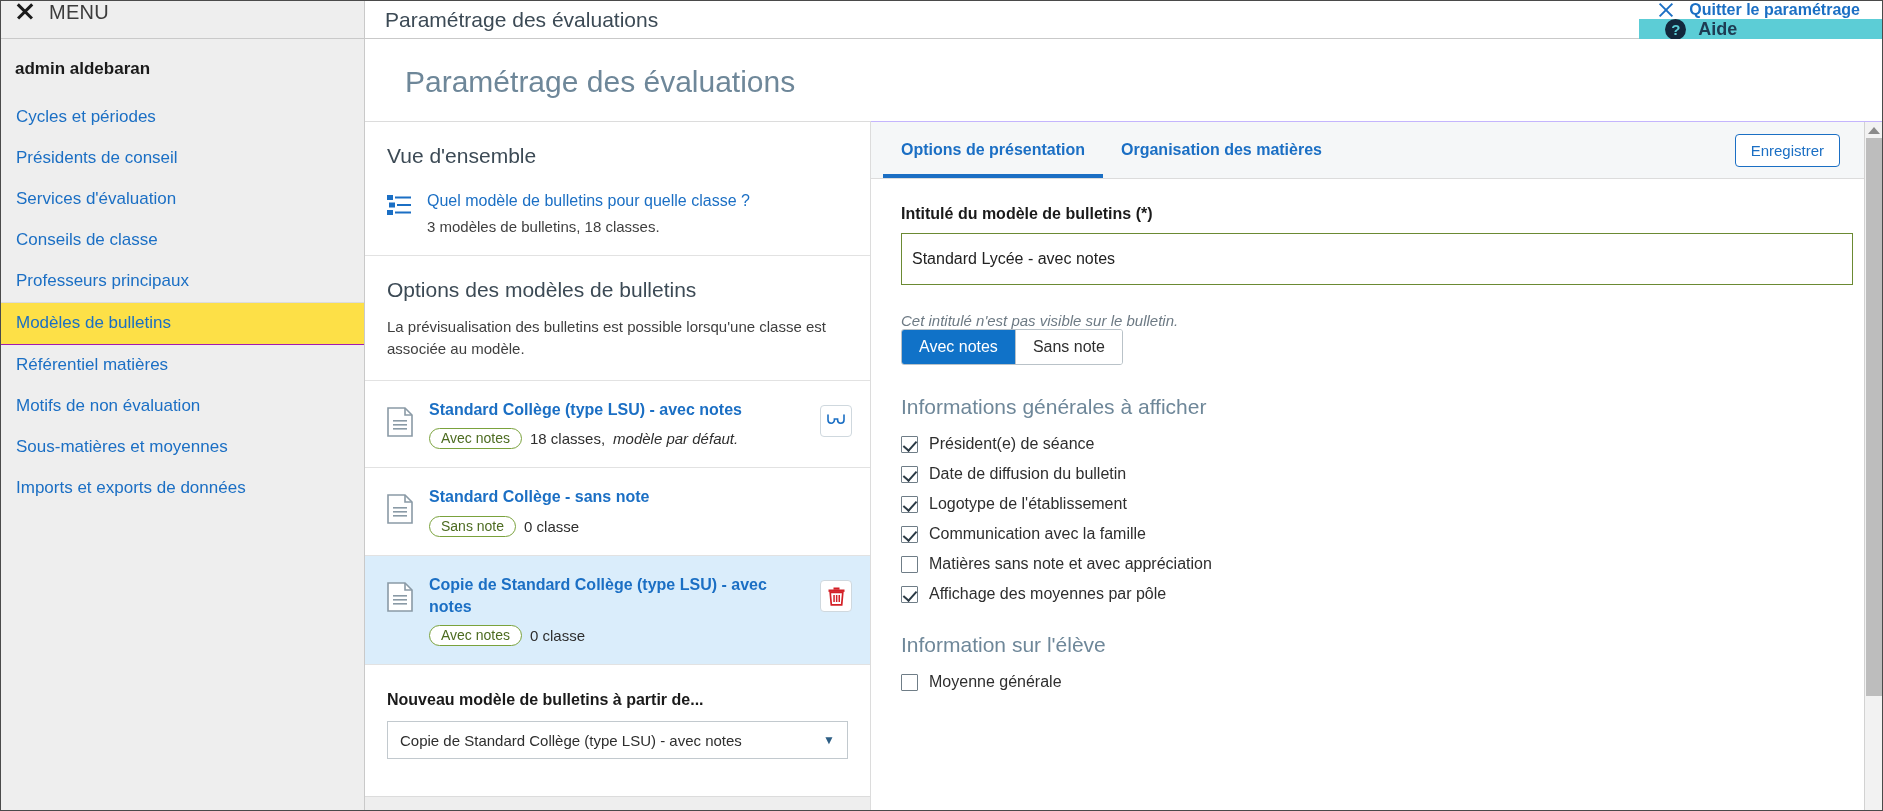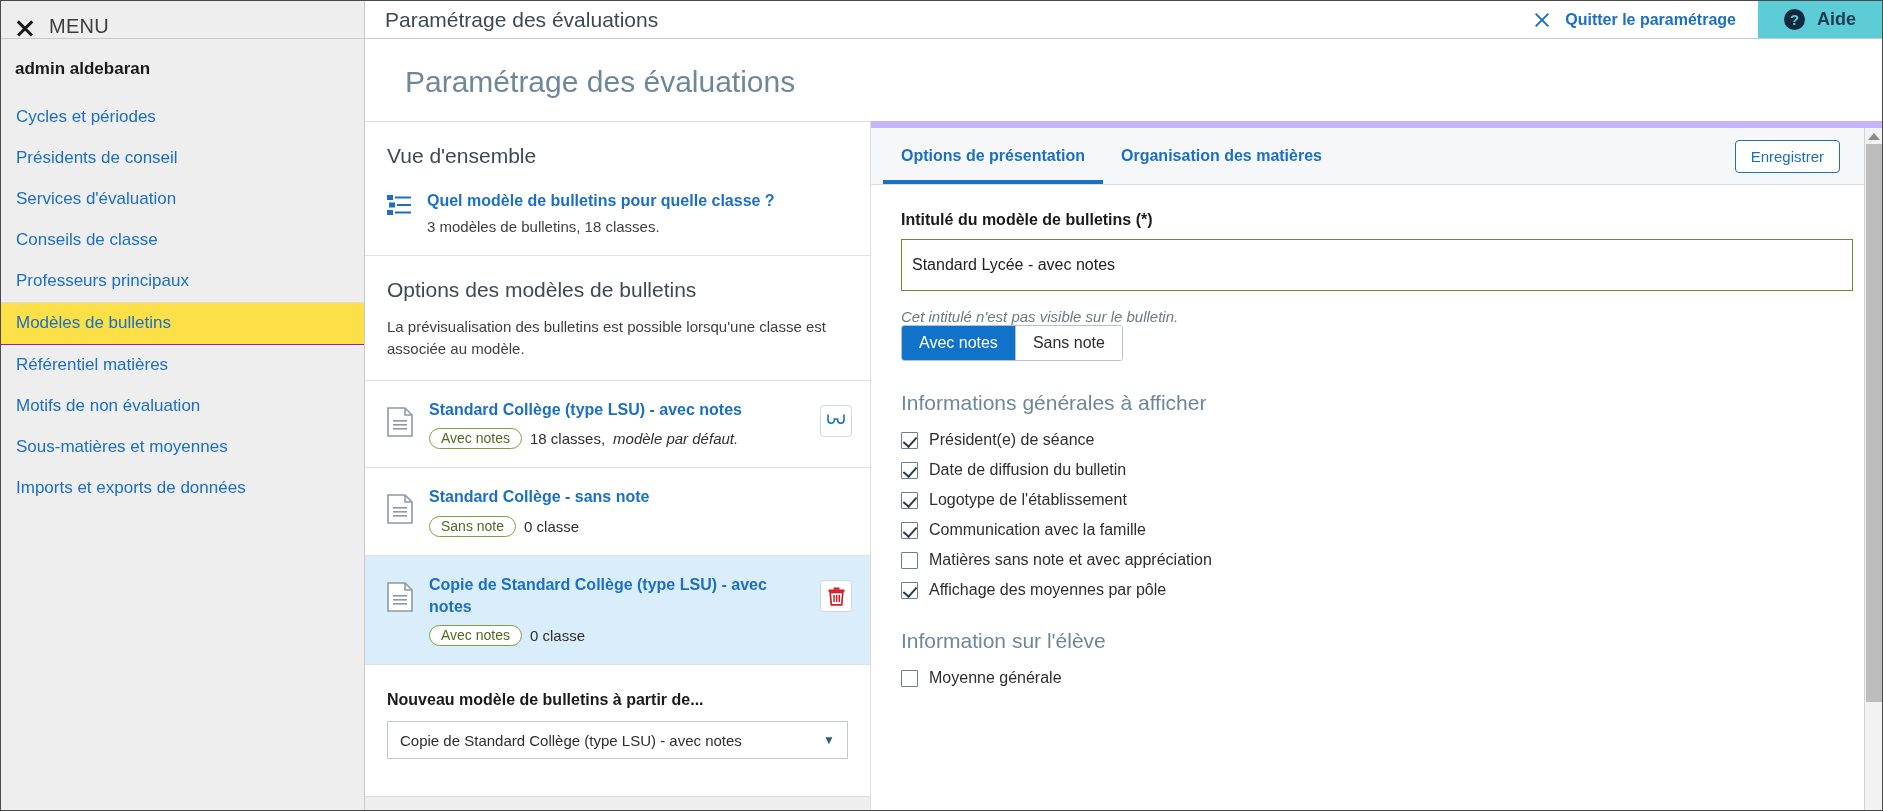--- a/index.html
+++ b/index.html
@@ -19,21 +19,21 @@
 
   
   .topbar {
     position: absolute; top: 0; left: 0; right: 0; height: 38px;
     background: #eeeeee;
     border-bottom: 1px solid #c9c9c9;
     display: flex; align-items: stretch;
   }
   .menu-toggle {
     width: 364px; height: 100%;
-    display: flex; align-items: flex-end; gap: 14px;
+    display: flex; align-items: flex-start; gap: 14px;
     padding-left: 14px;
     background: #eeeeee;
     border-right: 1px solid #c9c9c9;
     cursor: pointer;
   }
   .menu-x { width: 20px; height: 20px; position: relative; flex: none; }
   .menu-x:before, .menu-x:after {
     content: ""; position: absolute; left: 0; top: 9px;
     width: 20px; height: 2.6px; background: #1a1a1a;
   }
@@ -42,21 +42,21 @@
   .menu-label {
     font-size: 20px; color: #3c3c3c; letter-spacing: .3px;
   }
   .topbar-title {
     flex: 1; display: flex; align-items: center;
     padding-left: 20px;
     font-size: 21px; color: #3c4a55;
     background: #ffffff;
   }
   .topbar-right {
-    display: flex; align-items: stretch; background: #ffffff;
+    display: flex; align-items: stretch; background: #ffffff; flex-direction: column;
   }
   .quit-btn {
     display: flex; align-items: center; gap: 14px;
     padding: 0 22px 0 18px;
     color: #1b6fc4; font-size: 16px; font-weight: bold;
     cursor: pointer;
   }
   .quit-x { width: 18px; height: 18px; position: relative; flex: none; }
   .quit-x:before, .quit-x:after {
     content: ""; position: absolute; left: 0; top: 8px;
@@ -130,21 +130,21 @@
     border-bottom: 1px solid #e2e2e2;
   }
   .card-h {
     font-size: 21px; color: #3c4a55; margin-bottom: 22px;
   }
   .overview-row {
     display: flex; gap: 16px; align-items: flex-start;
   }
   .list-icon { width: 24px; height: 22px; flex: none; margin-top: 4px; }
   .overview-link {
-    font-size: 16px; font-weight: bold; color: #1b6fc4; cursor: pointer;
+    font-size: 16px; font-weight: normal; color: #1b6fc4; cursor: pointer;
     line-height: 1.4;
   }
   .overview-sub {
     font-size: 15px; color: #3f3f3f; margin-top: 6px;
   }
   .opt-desc {
     font-size: 15px; color: #3f3f3f; line-height: 1.45; margin-top: -8px;
   }
   .model-row {
     display: flex; align-items: flex-start; gap: 16px;
@@ -186,21 +186,21 @@
     height: 38px; display: flex; align-items: center;
     padding: 0 12px; font-size: 15px; color: #2e2e2e;
     cursor: pointer;
   }
   .select-box span:first-child { flex: 1; }
   .caret { color: #2d5e85; font-size: 12px; }
 
   
   .right-panel {
     flex: 1;
-    border-top: 7px solid #c4b5fd;
+    border-top: 1px solid #c4b5fd;
     background: #ffffff;
     position: relative;
     overflow: hidden;
   }
   .tabbar {
     height: 57px; background: #f5f7f8;
     border-bottom: 1px solid #dcdcdc;
     display: flex; align-items: stretch; position: relative;
   }
   .tab {
@@ -224,21 +224,21 @@
   .fld-label {
     font-size: 16px; font-weight: bold; color: #1a1a1a; margin-bottom: 10px;
   }
   .text-input {
     width: 952px; height: 52px;
     border: 1px solid #6b8a33; background: #fff;
     padding: 0 10px; font-size: 16px; color: #222;
     font-family: "Liberation Sans", sans-serif;
   }
   .fld-hint {
-    font-size: 15px; color: #6d7a84; font-style: italic; margin-top: 17px;
+    font-size: 15px; color: #6d7a84; font-style: italic; margin-top: 27px;
   }
   .group-label {
     font-size: 16px; font-weight: bold; color: #1a1a1a;
     margin: 26px 0 10px;
   }
   .seg {
     display: inline-flex; border: 1px solid #b9c2c8; border-radius: 3px;
     overflow: hidden;
   }
   .seg-btn {

